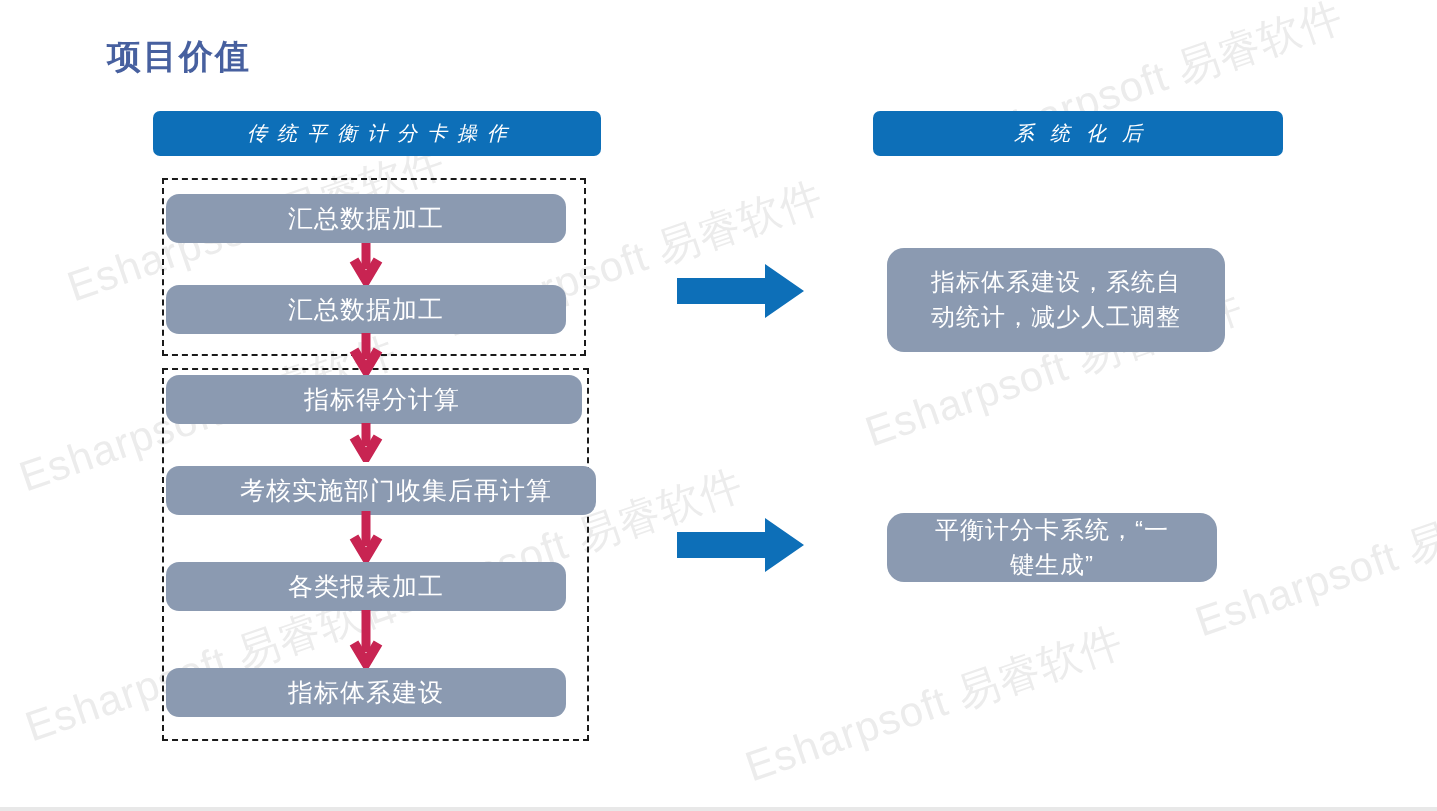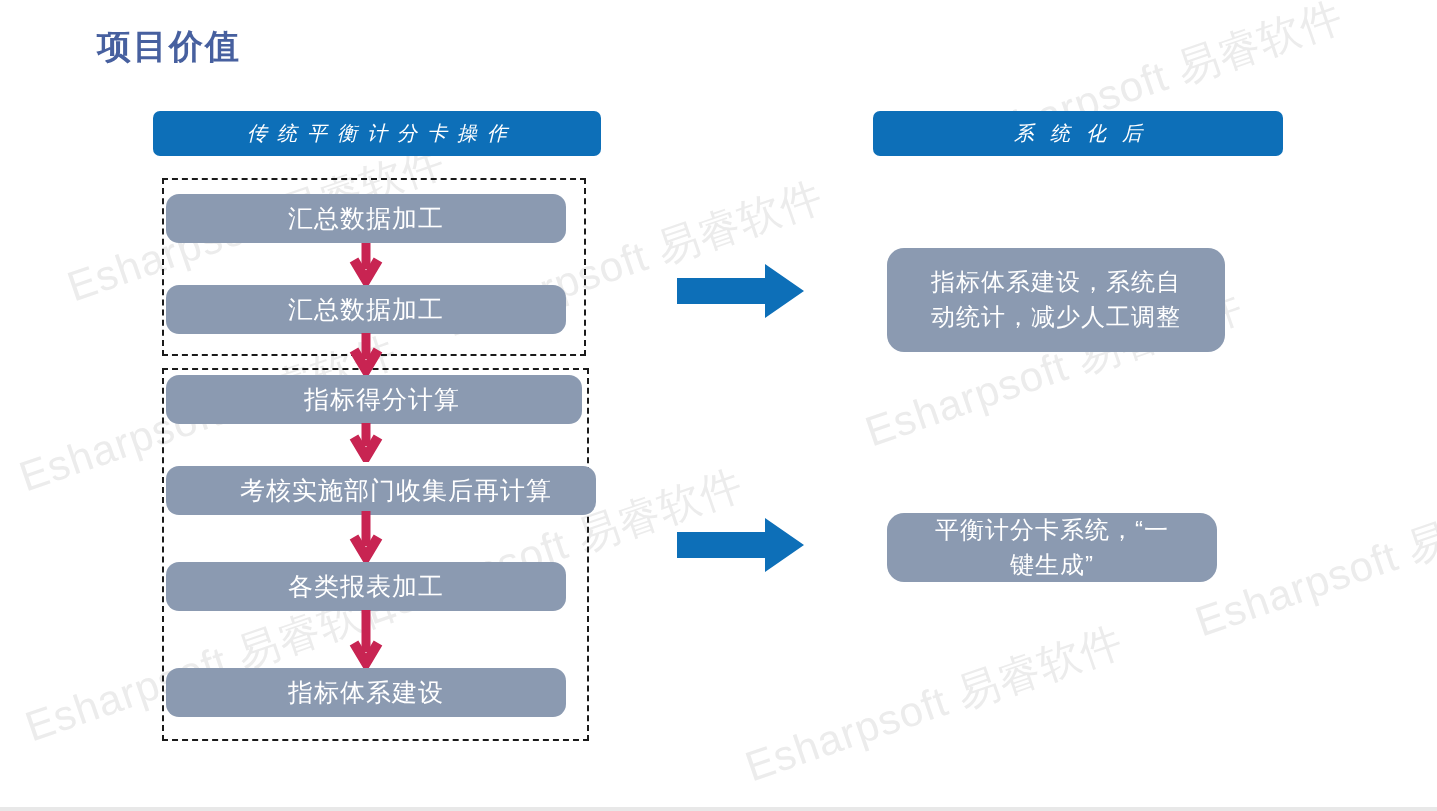--- a/index.html
+++ b/index.html
@@ -18,21 +18,21 @@
     color:#ececec;
     white-space:nowrap;
     transform:rotate(-19deg);
     transform-origin:0 0;
     letter-spacing:1px;
     user-select:none;
   }
   
   .title{
     position:absolute;z-index:2;
-    left:95px;top:22px;margin:2px;
+    left:95px;top:22px;margin:12px;
     font-size:34px;font-weight:600;
     color:#47609f;letter-spacing:2px;
   }
   
   .hdr{
     position:absolute;z-index:2;
     height:45px;border-radius:7px;
     background:#0d6fb8;color:#ffffff;
     display:flex;align-items:center;justify-content:center;
     font-family:"Liberation Serif","DejaVu Serif",serif;

